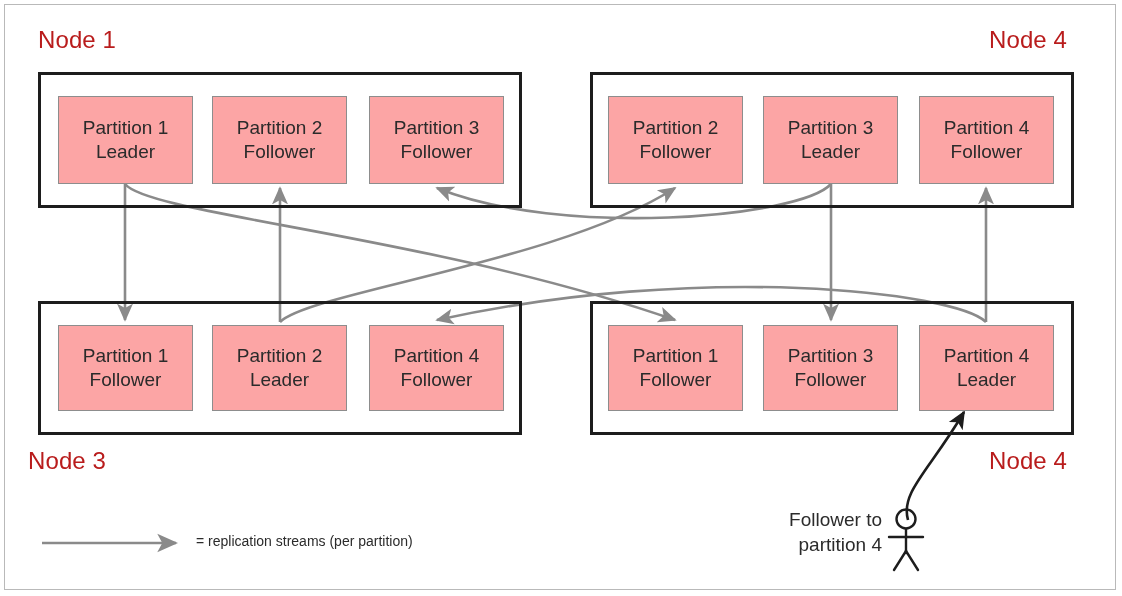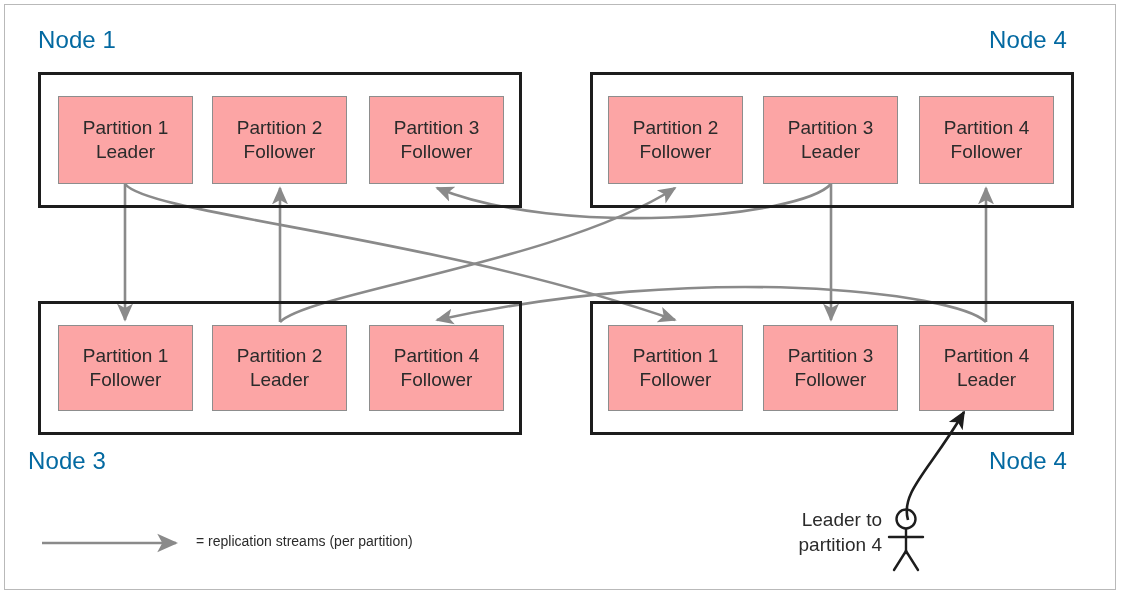--- a/index.html
+++ b/index.html
@@ -1,21 +1,21 @@
 <!DOCTYPE html>
 <html><head>
 <meta charset="utf-8">
 <style>
   html,body{margin:0;padding:0;background:#ffffff;}
   body{font-family:"Liberation Sans","DejaVu Sans",sans-serif;}
   #stage{position:relative;width:1122px;height:596px;background:#fff;overflow:hidden;}
   #frame{position:absolute;left:4px;top:4px;width:1112px;height:586px;
          border:1.5px solid #b9b9b9;box-sizing:border-box;}
   #wires{position:absolute;left:0;top:0;width:1122px;height:596px;pointer-events:none;}
-  .node-label{position:absolute;font-size:24px;color:#0369a1;letter-spacing:.1px;white-space:nowrap;}
+  .node-label{position:absolute;font-size:24px;color:#b91c1c;letter-spacing:.1px;white-space:nowrap;}
   .node-box{position:absolute;border:3px solid #1d1d1d;box-sizing:border-box;background:transparent;}
   .part{position:absolute;border:1.5px solid #8d8d8d;box-sizing:border-box;background:#fca5a5;
         display:flex;flex-direction:column;align-items:center;justify-content:center;
         font-size:19px;color:#2b2b2b;line-height:1.28;}
   .part span{display:block;white-space:nowrap;}
   .legend-text{position:absolute;font-size:14px;color:#2b2b2b;white-space:nowrap;}
   .writer-text{position:absolute;font-size:19px;color:#2b2b2b;line-height:1.3;text-align:right;white-space:nowrap;}
 </style>
 </head>
 <body>
@@ -131,17 +131,17 @@
     <span>Follower</span>
   </div>
   <div class="part" style="left:919px;top:325px;width:135px;height:86px;">
     <span>Partition 4</span>
     <span>Leader</span>
   </div>
 
   <div class="legend-text" style="left:196px;top:533px;">= replication streams (per partition)</div>
 
   <div class="writer-text" style="left:782px;top:508px;width:100px;">
-    <div>Leader to</div>
+    <div>Follower to</div>
     <div>partition 4</div>
   </div>
 
 </div>
 
 </body></html>

